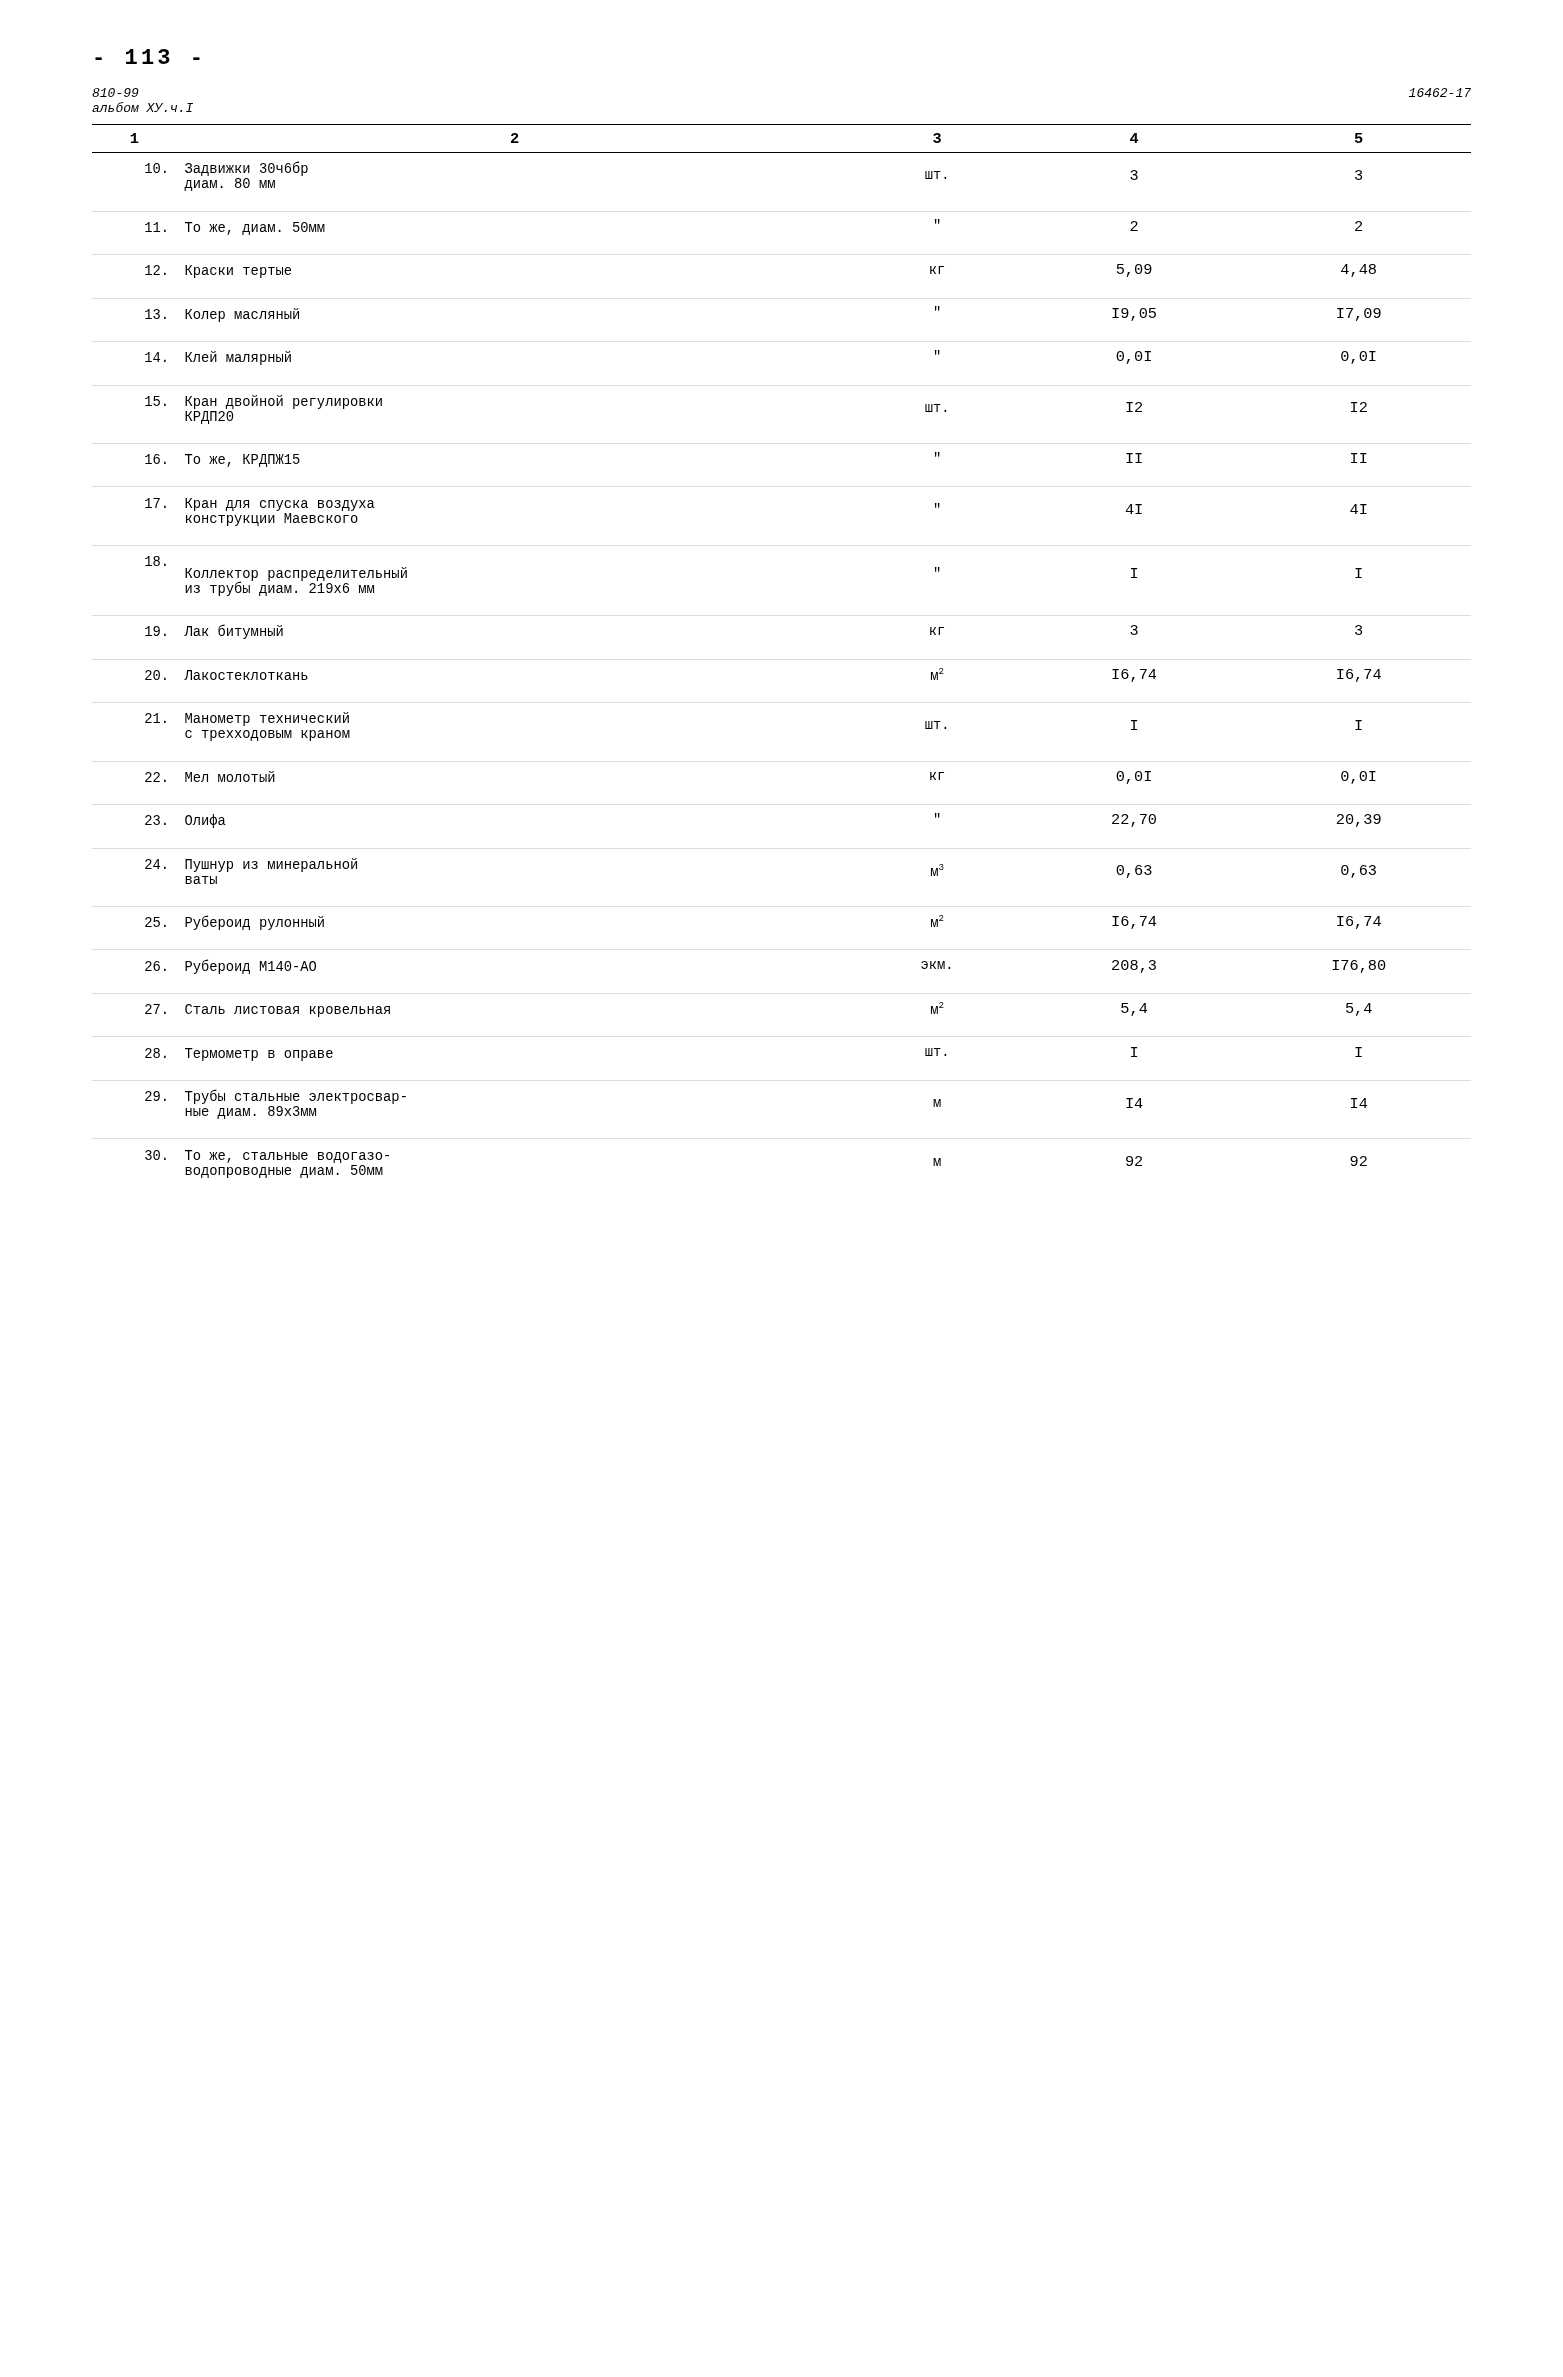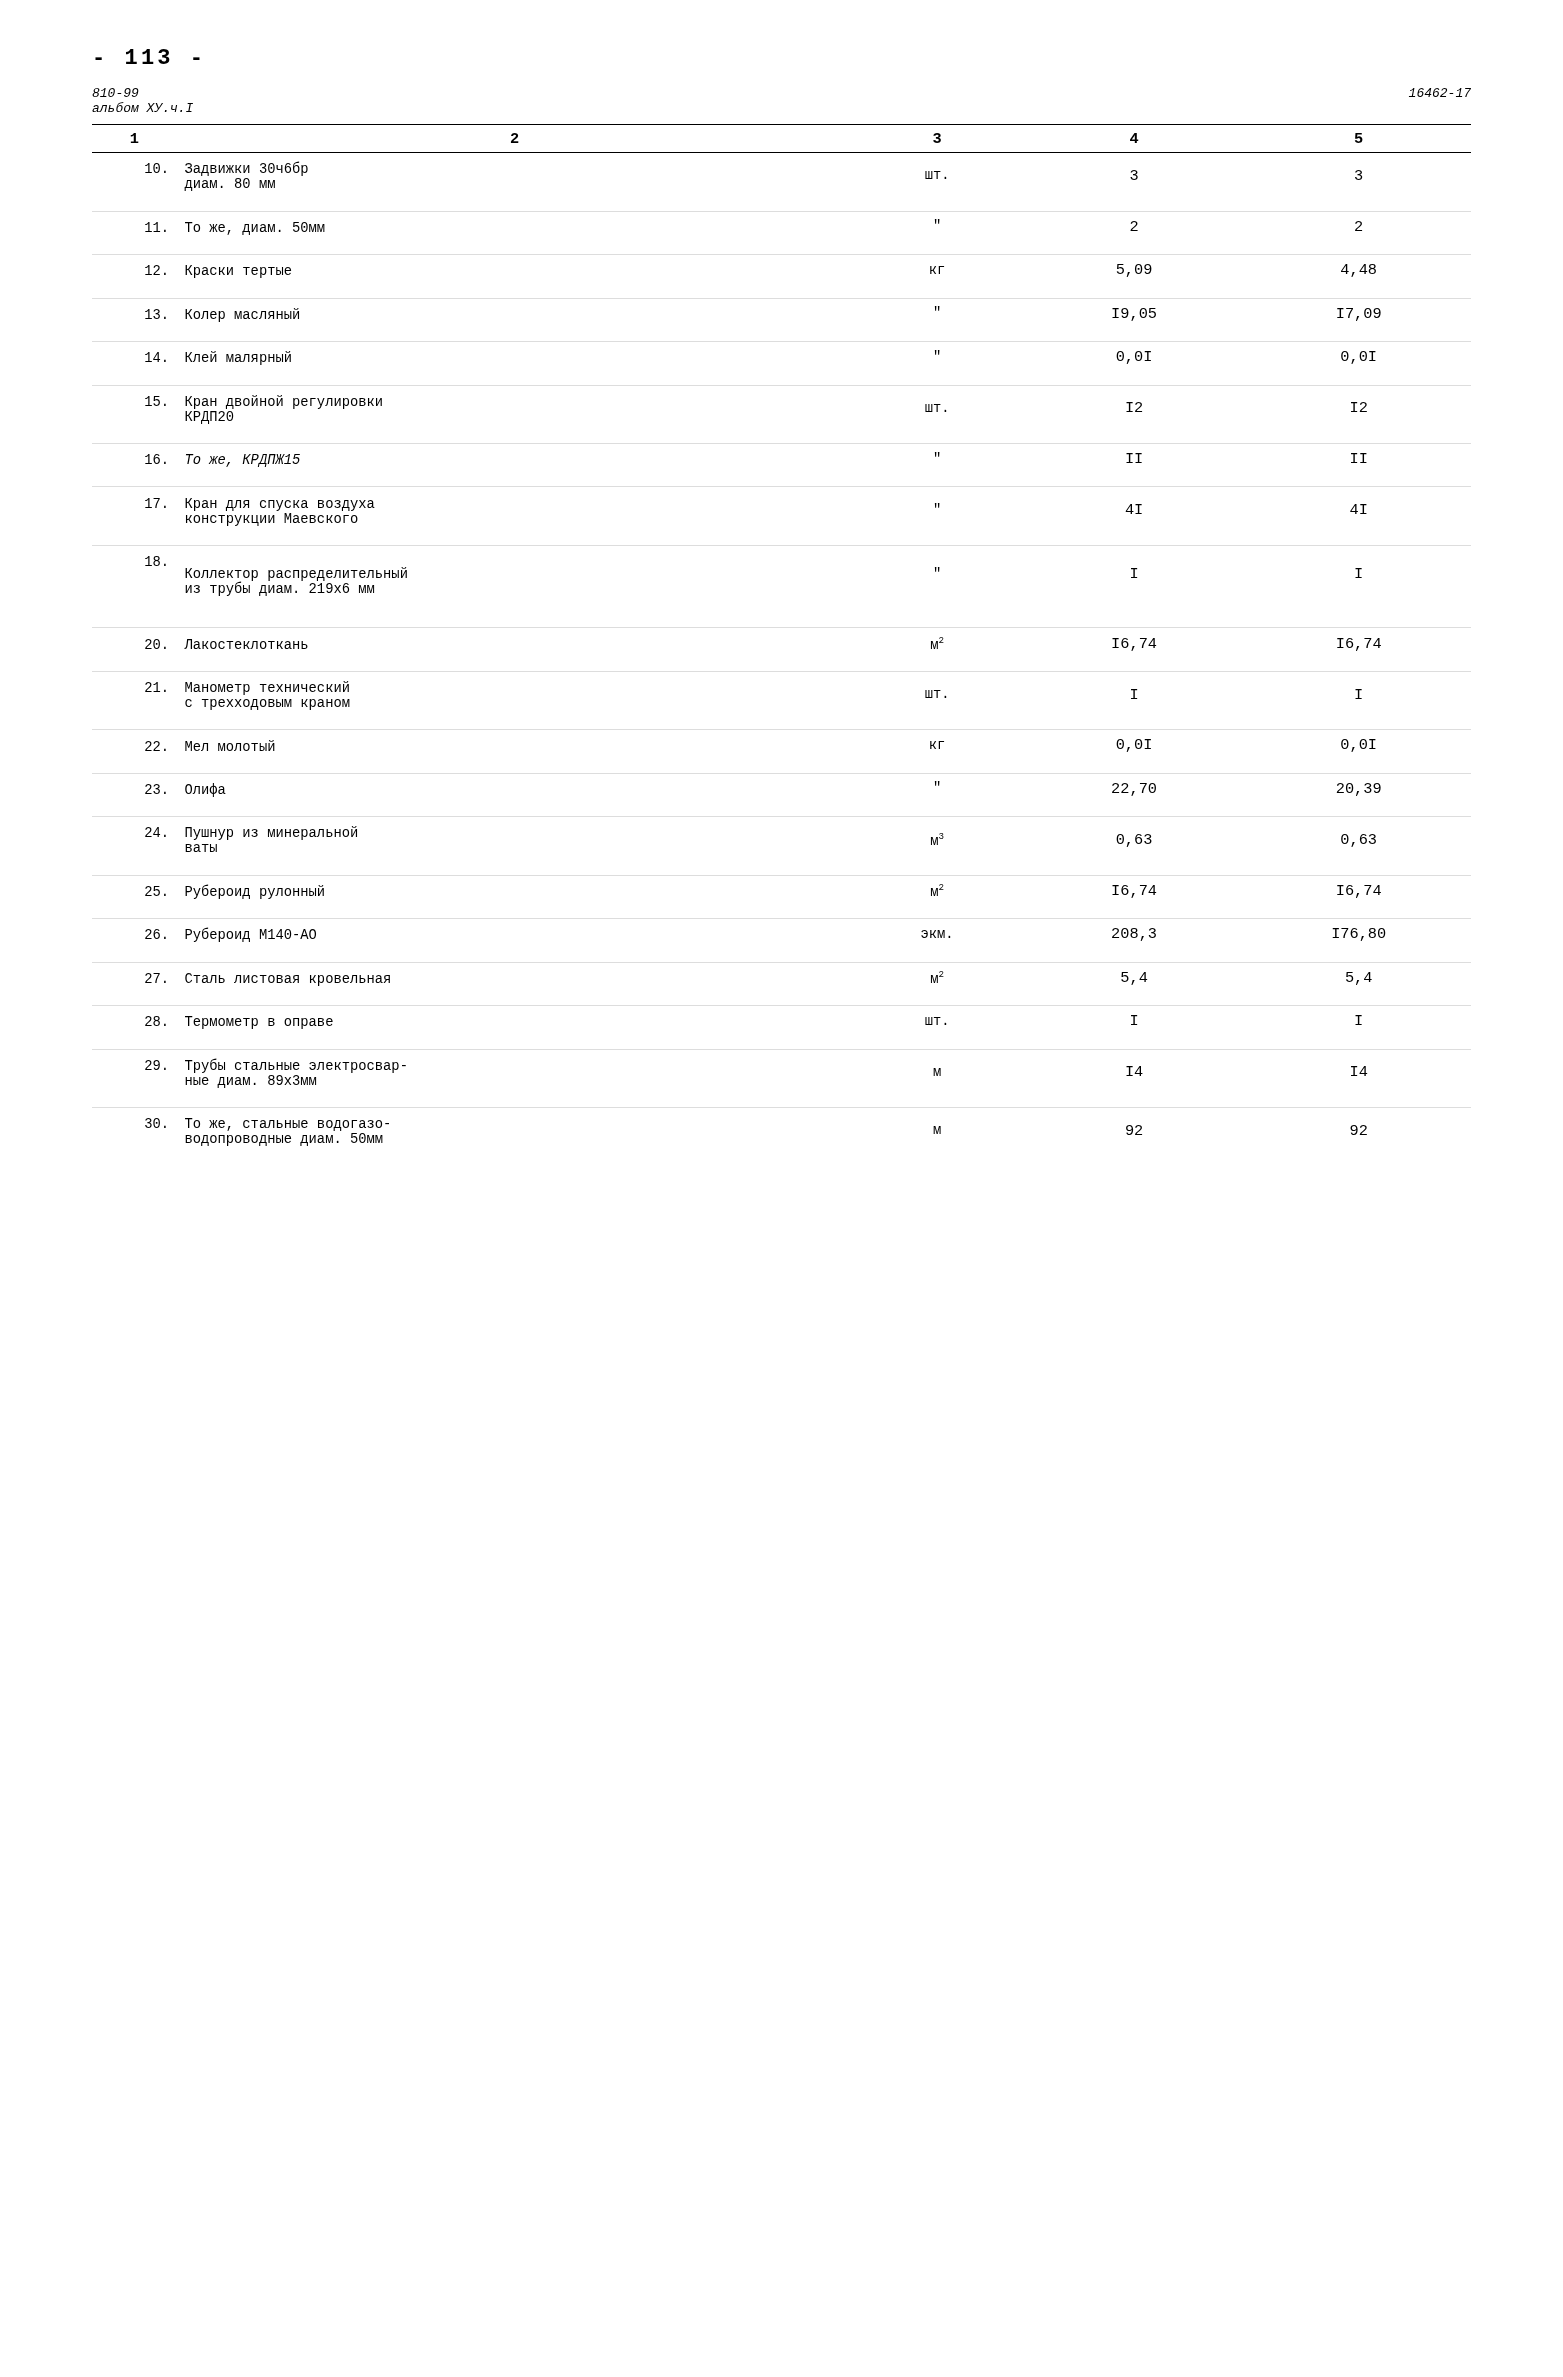--- a/index.html
+++ b/index.html
@@ -160,21 +160,21 @@
           <td class="name-col" style="padding-top: 9.2px;">Кран двойной регулировки<br>КРДП20</td>
           <td class="unit-col">шт.</td>
           <td class="val-col">I2</td>
           <td class="val-col">I2</td>
         </tr>
         <tr>
           <td colspan="5" style="height: 6.1px;"></td>
         </tr>
         <tr style="border-top: 0.8px solid rgb(221, 221, 221);">
           <td class="num-col" style="padding-top: 9.2px;">16.</td>
-          <td class="name-col" style="padding-top: 9.2px; font-style: italic;">То же, КРДПЖ15</td>
+          <td class="name-col" style="padding-top: 9.2px;">То же, КРДПЖ15</td>
           <td class="unit-col">"</td>
           <td class="val-col">II</td>
           <td class="val-col">II</td>
         </tr>
         <tr>
           <td colspan="5" style="height: 6.1px;"></td>
         </tr>
         <tr style="border-top: 0.8px solid rgb(221, 221, 221);">
           <td class="num-col" style="padding-top: 9.2px;">17.</td>
           <td class="name-col" style="padding-top: 9.2px;">Кран для спуска воздуха<br>конструкции Маевского</td>
@@ -187,20 +187,27 @@
         </tr>
         <tr style="border-top: 0.8px solid rgb(221, 221, 221);">
           <td class="num-col" style="padding-top: 9.2px;">18.</td>
           <td class="name-col" style="padding-top: 21px;">Коллектор распределительный<br>из трубы диам. 219х6 мм</td>
           <td class="unit-col">"</td>
           <td class="val-col">I</td>
           <td class="val-col">I</td>
         </tr>
         <tr>
           <td colspan="5" style="height: 6.1px;"></td>
+        </tr>
+        <tr style="border-top: 0.8px solid rgb(221, 221, 221);">
+          <td class="num-col" style="padding-top: 9.2px;">19.</td>
+          <td class="name-col" style="padding-top: 9.2px;">Лак битумный</td>
+          <td class="unit-col">кг</td>
+          <td class="val-col">3</td>
+          <td class="val-col">3</td>
         </tr>
         <tr>
           <td colspan="5" style="height: 6.1px;"></td>
         </tr>
         <tr style="border-top: 0.8px solid rgb(221, 221, 221);">
           <td class="num-col" style="padding-top: 9.2px;">20.</td>
           <td class="name-col" style="padding-top: 9.2px;">Лакостеклоткань</td>
           <td class="unit-col">м<sup>2</sup></td>
           <td class="val-col">I6,74</td>
           <td class="val-col">I6,74</td>

